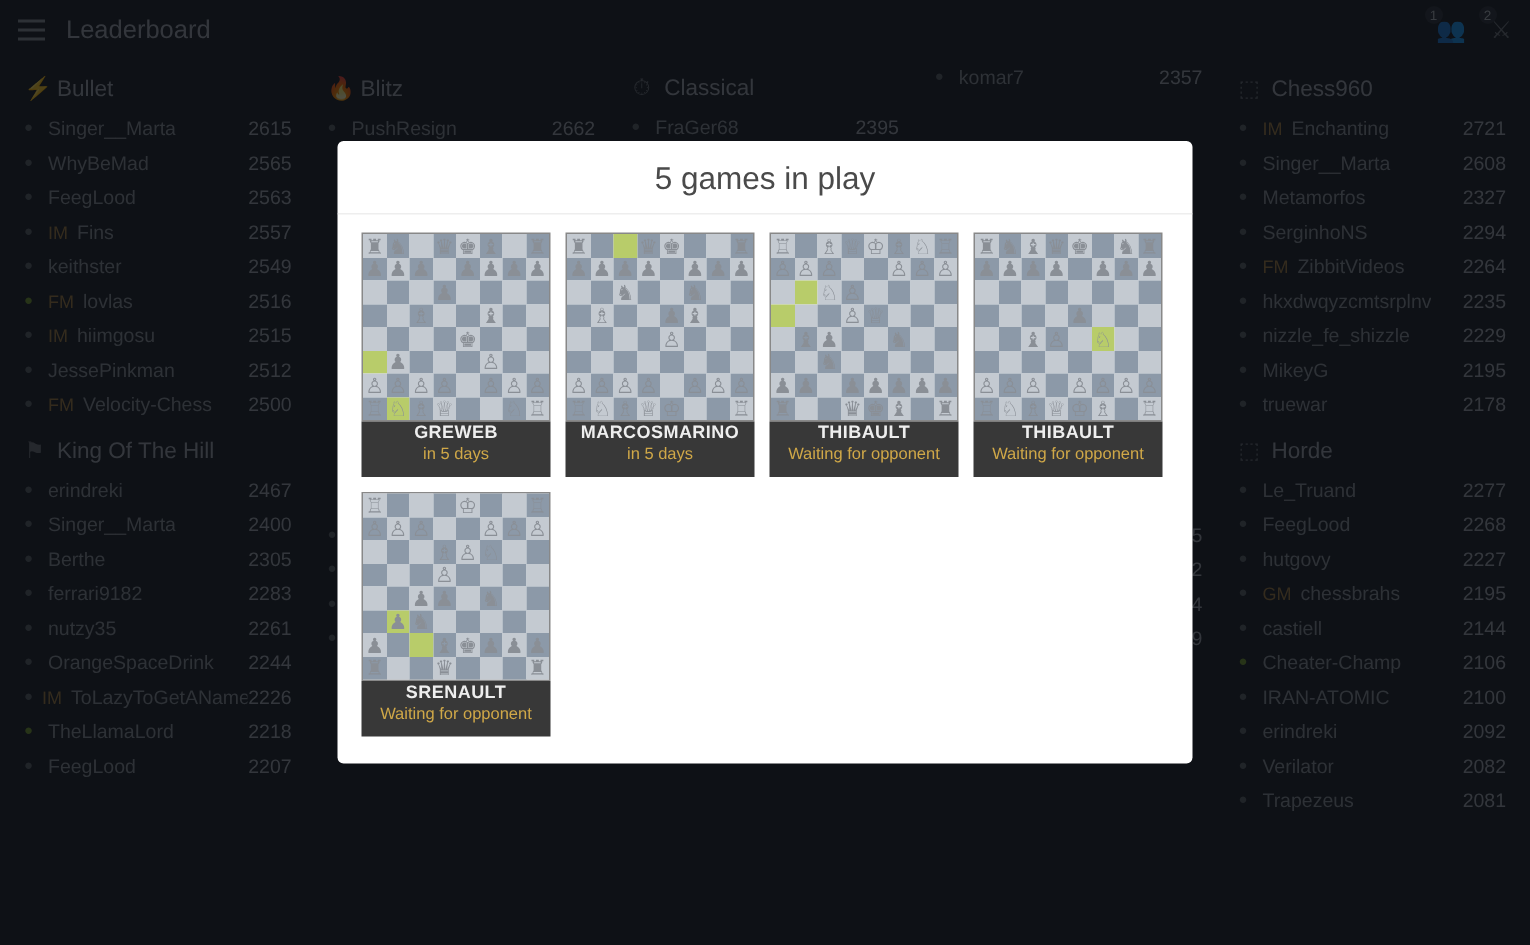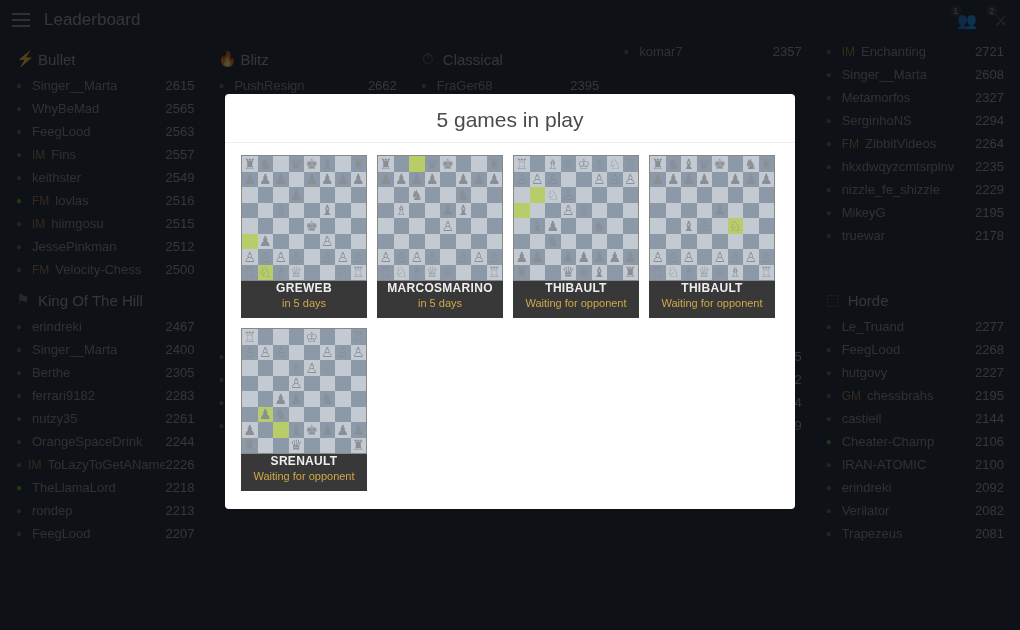--- a/index.html
+++ b/index.html
@@ -372,20 +372,24 @@
       </div>
       <div class="row">
         <div class="name">
           <span class="pi"></span>
           <span></span>
         </div>
         <span class="rating"></span>
       </div>
     </div>
     <div class="col">
+      <div class="col-head">
+        <span class="cicon">⬚</span>
+        <span>Chess960</span>
+      </div>
       <div class="row">
         <div class="name">
           <span class="pi">●</span>
           <span class="title">IM</span>
           <span>Enchanting</span>
         </div>
         <span class="rating">2721</span>
       </div>
       <div class="row">
         <div class="name">
@@ -501,27 +505,20 @@
           <span>ToLazyToGetAName</span>
         </div>
         <span class="rating">2226</span>
       </div>
       <div class="row">
         <div class="name">
           <span class="pi on">●</span>
           <span>TheLlamaLord</span>
         </div>
         <span class="rating">2218</span>
-      </div>
-      <div class="row">
-        <div class="name">
-          <span class="pi">●</span>
-          <span>rondep</span>
-        </div>
-        <span class="rating">2213</span>
       </div>
       <div class="row">
         <div class="name">
           <span class="pi">●</span>
           <span>FeegLood</span>
         </div>
         <span class="rating">2207</span>
       </div>
     </div>
     <div class="col">

